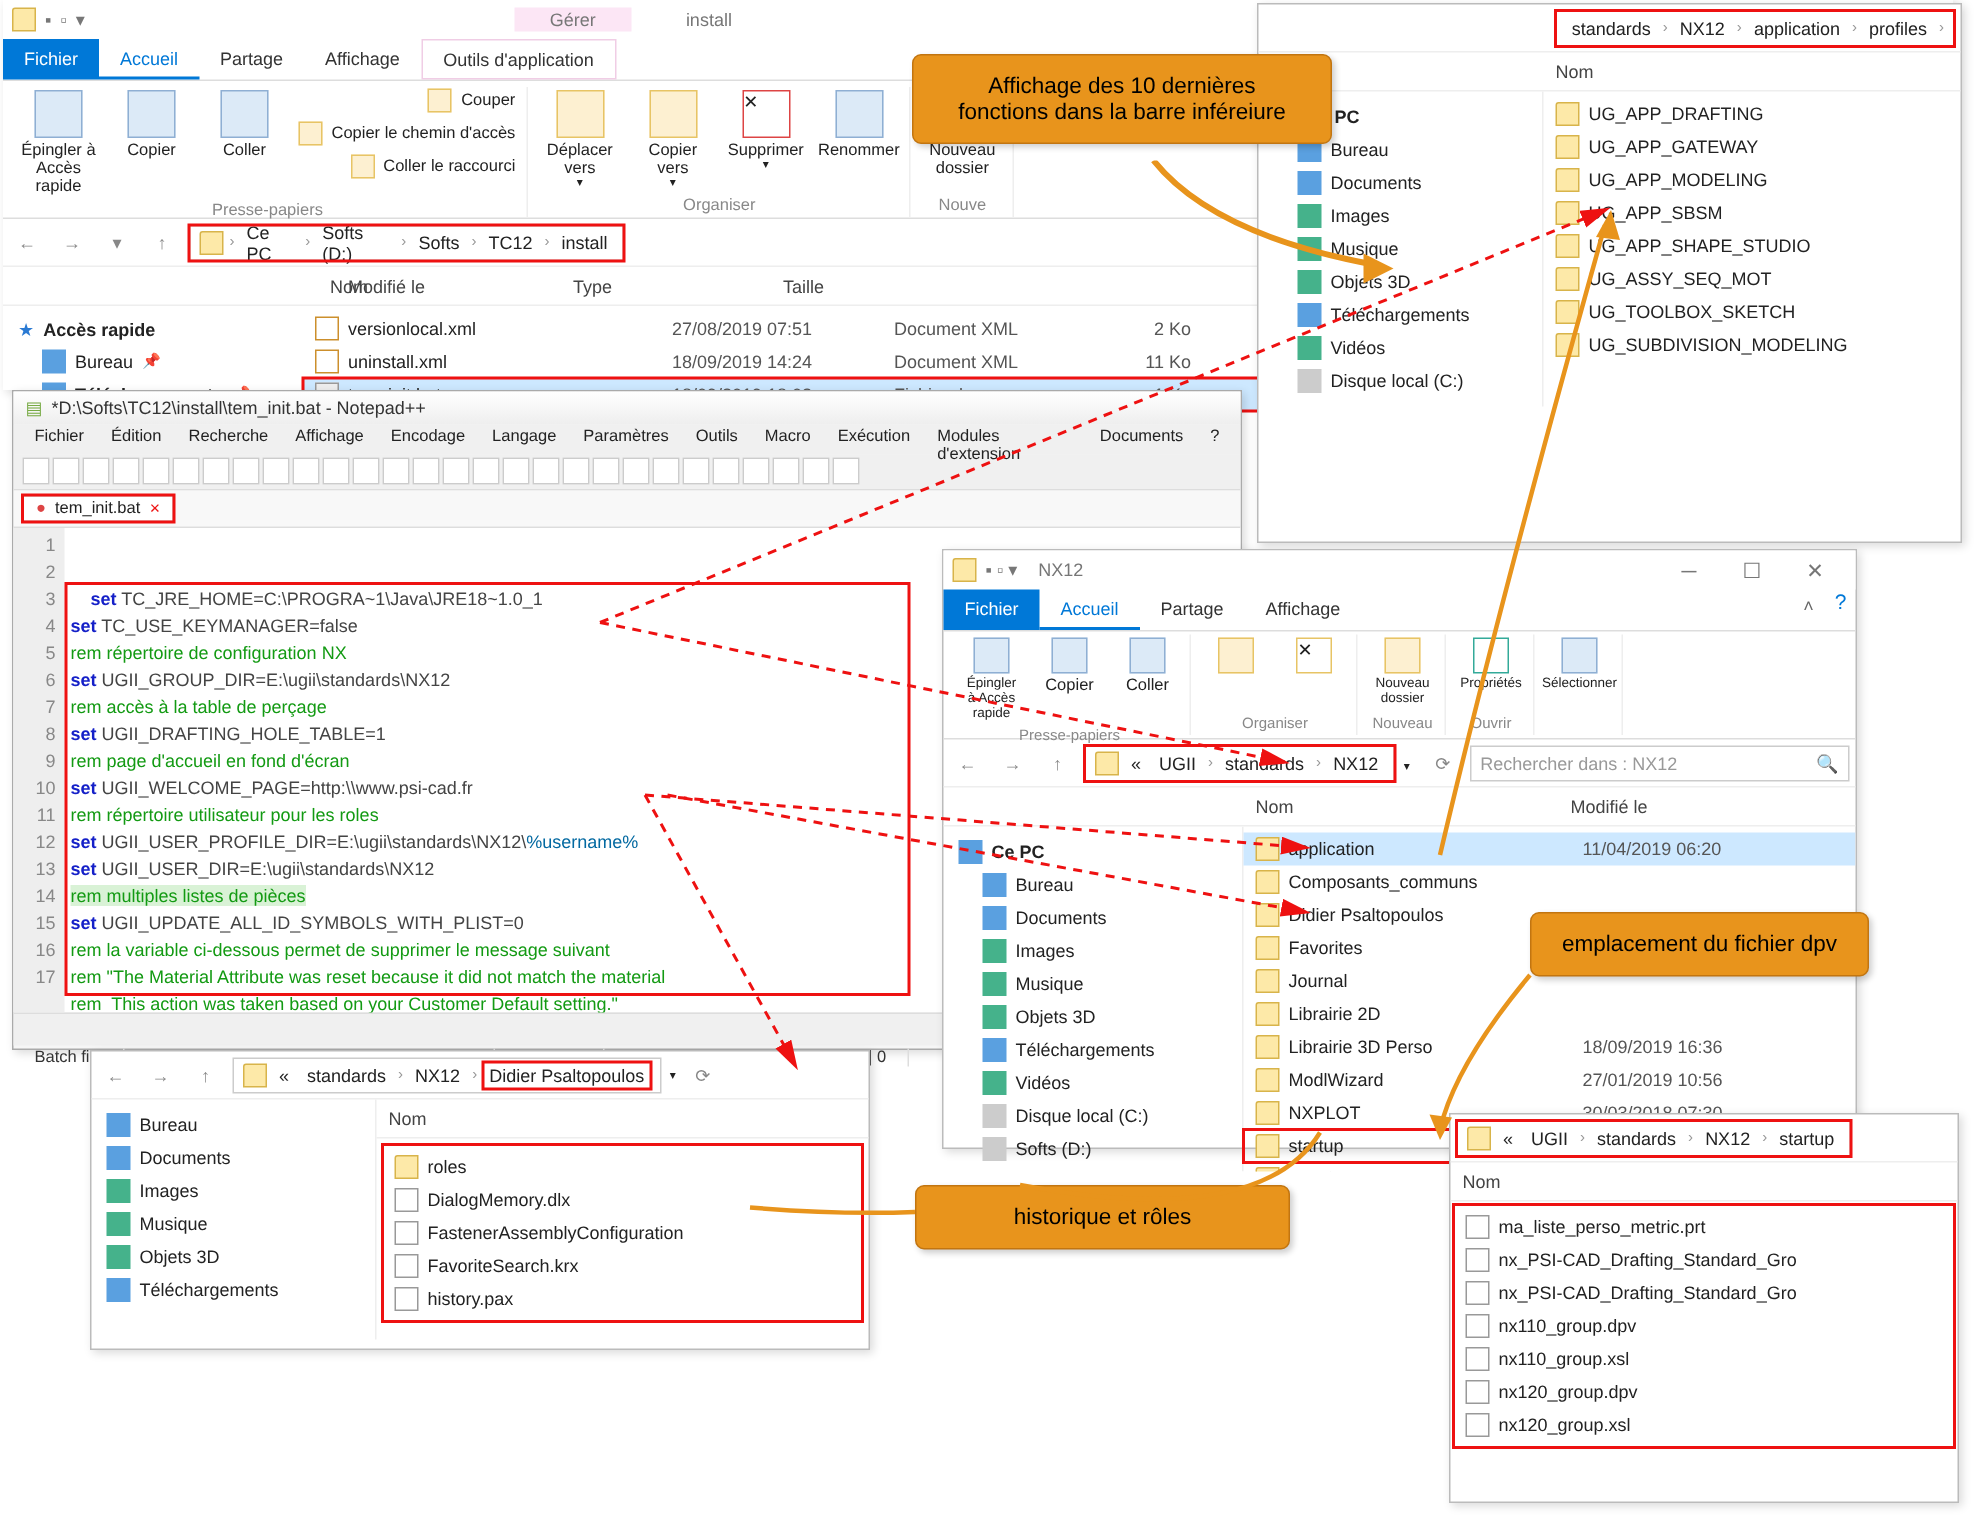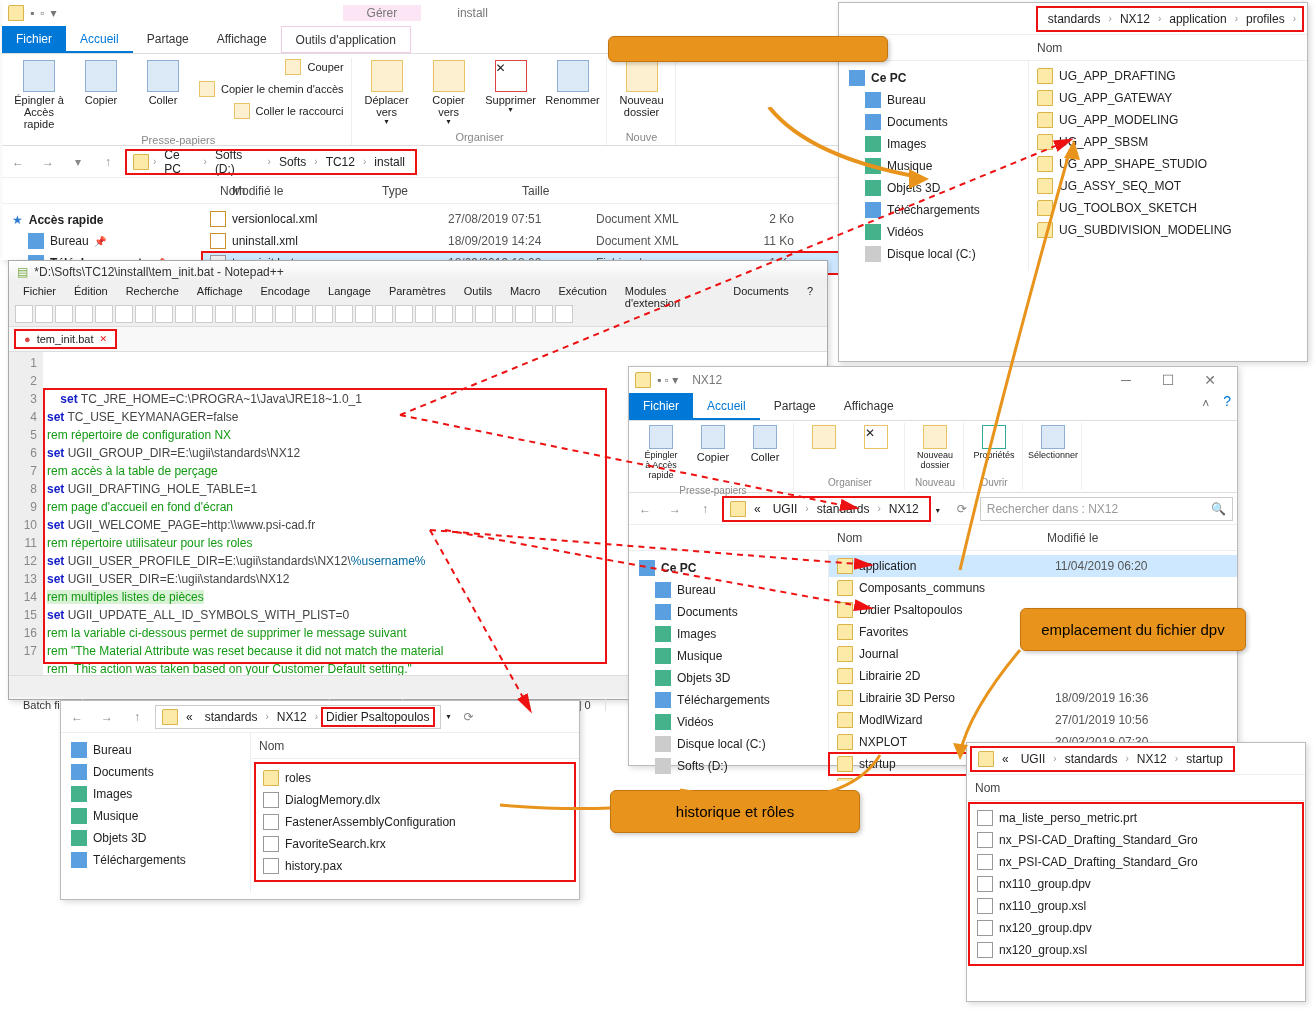--- a/index.html
+++ b/index.html
@@ -812,20 +812,21 @@
               <span class="ico16" style="background:#fff;border:1px solid #999"></span>
               <span>history.pax</span>
             </div>
           </div>
         </div>
     </div>
   </div>
 </div>
 
 <div class="callout" style="left:608px;top:36px;width:280px">
+  <span>Affichage des 10 dernières fonctions dans la barre inféreiure</span>
   <svg class="arrow-svg" style="left:140px;top:70px;" width="200" height="100">
       <path class="orange-arrow" d="M20,0 Q60,50 170,70" style="stroke-dasharray:none;stroke:#e8941c"></path>
       <polygon class="orange-head" points="160,62 180,72 160,82"></polygon>
     </svg>
 </div>
 <div class="callout" style="left:1020px;top:608px;width:226px">
   <span>emplacement du fichier dpv</span>
 </div>
 <div class="callout" style="left:610px;top:790px;width:250px">
   <span>historique et rôles</span>

